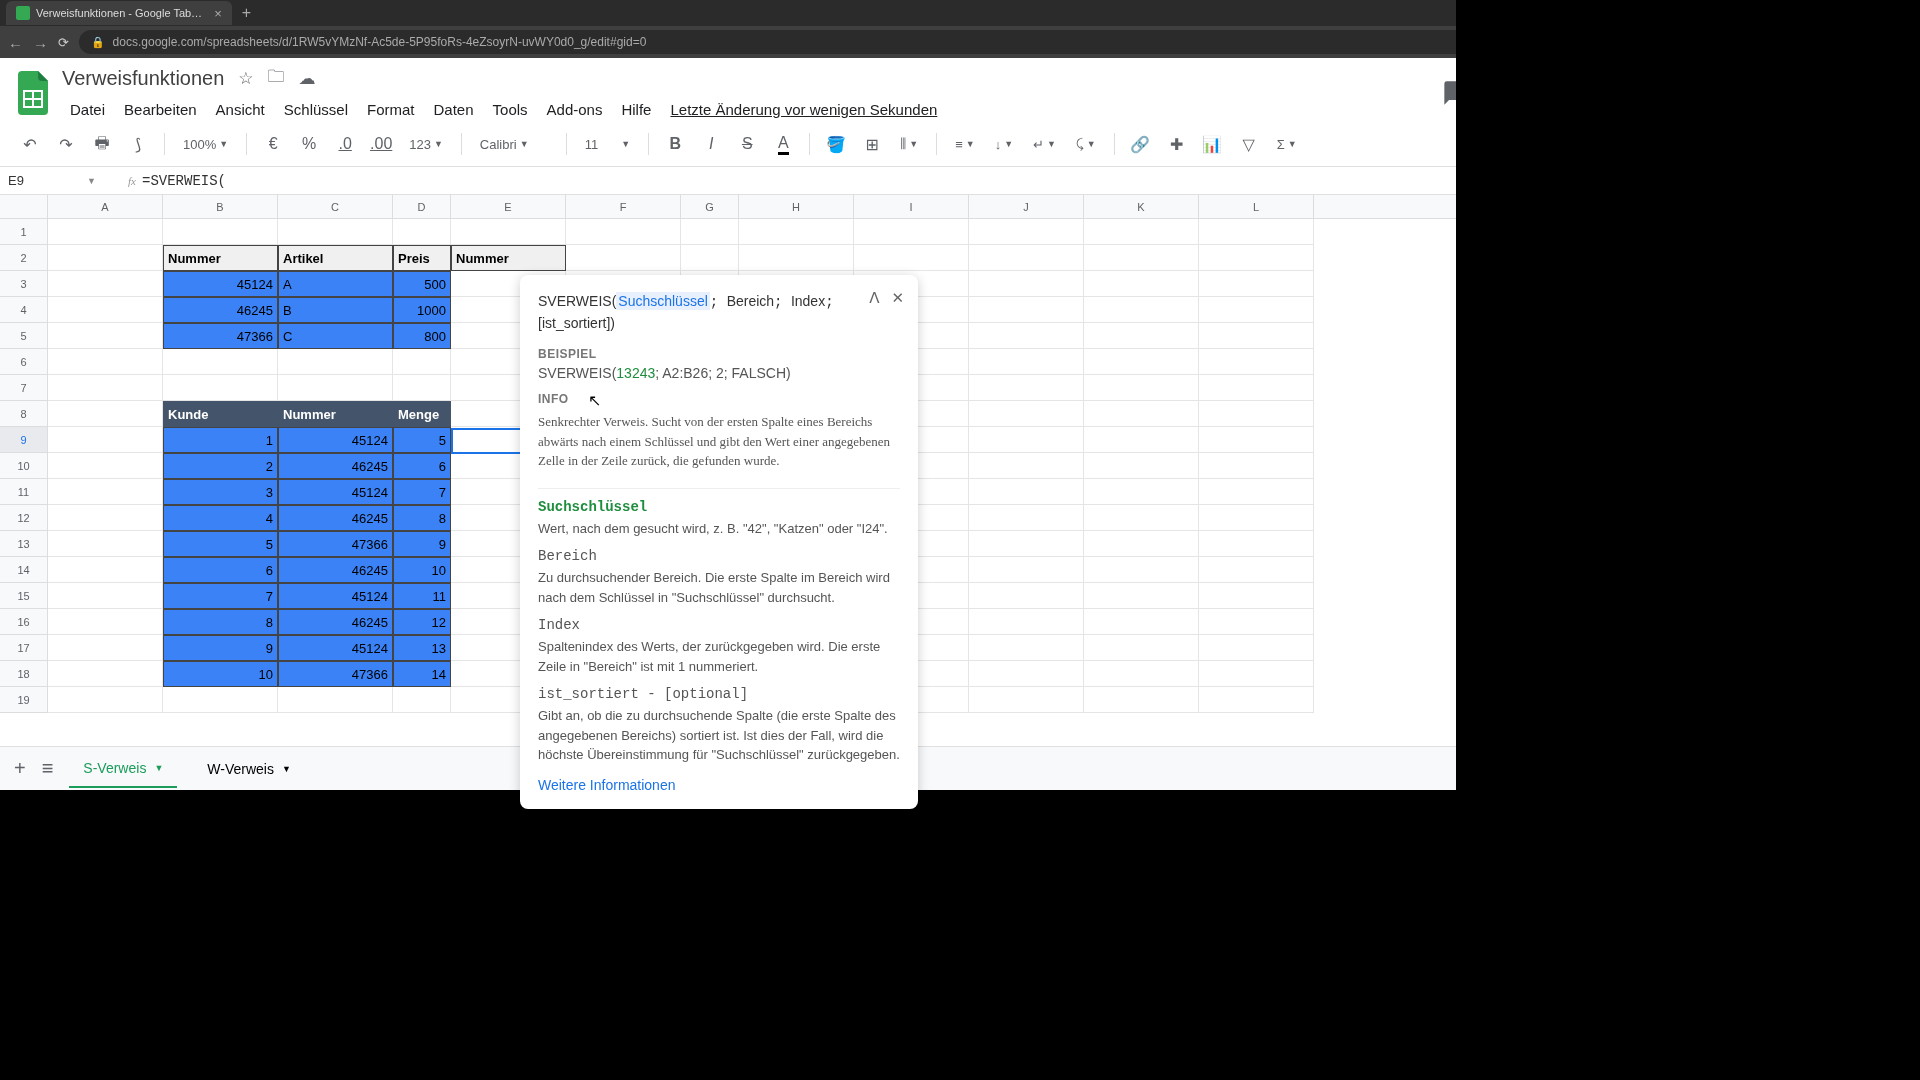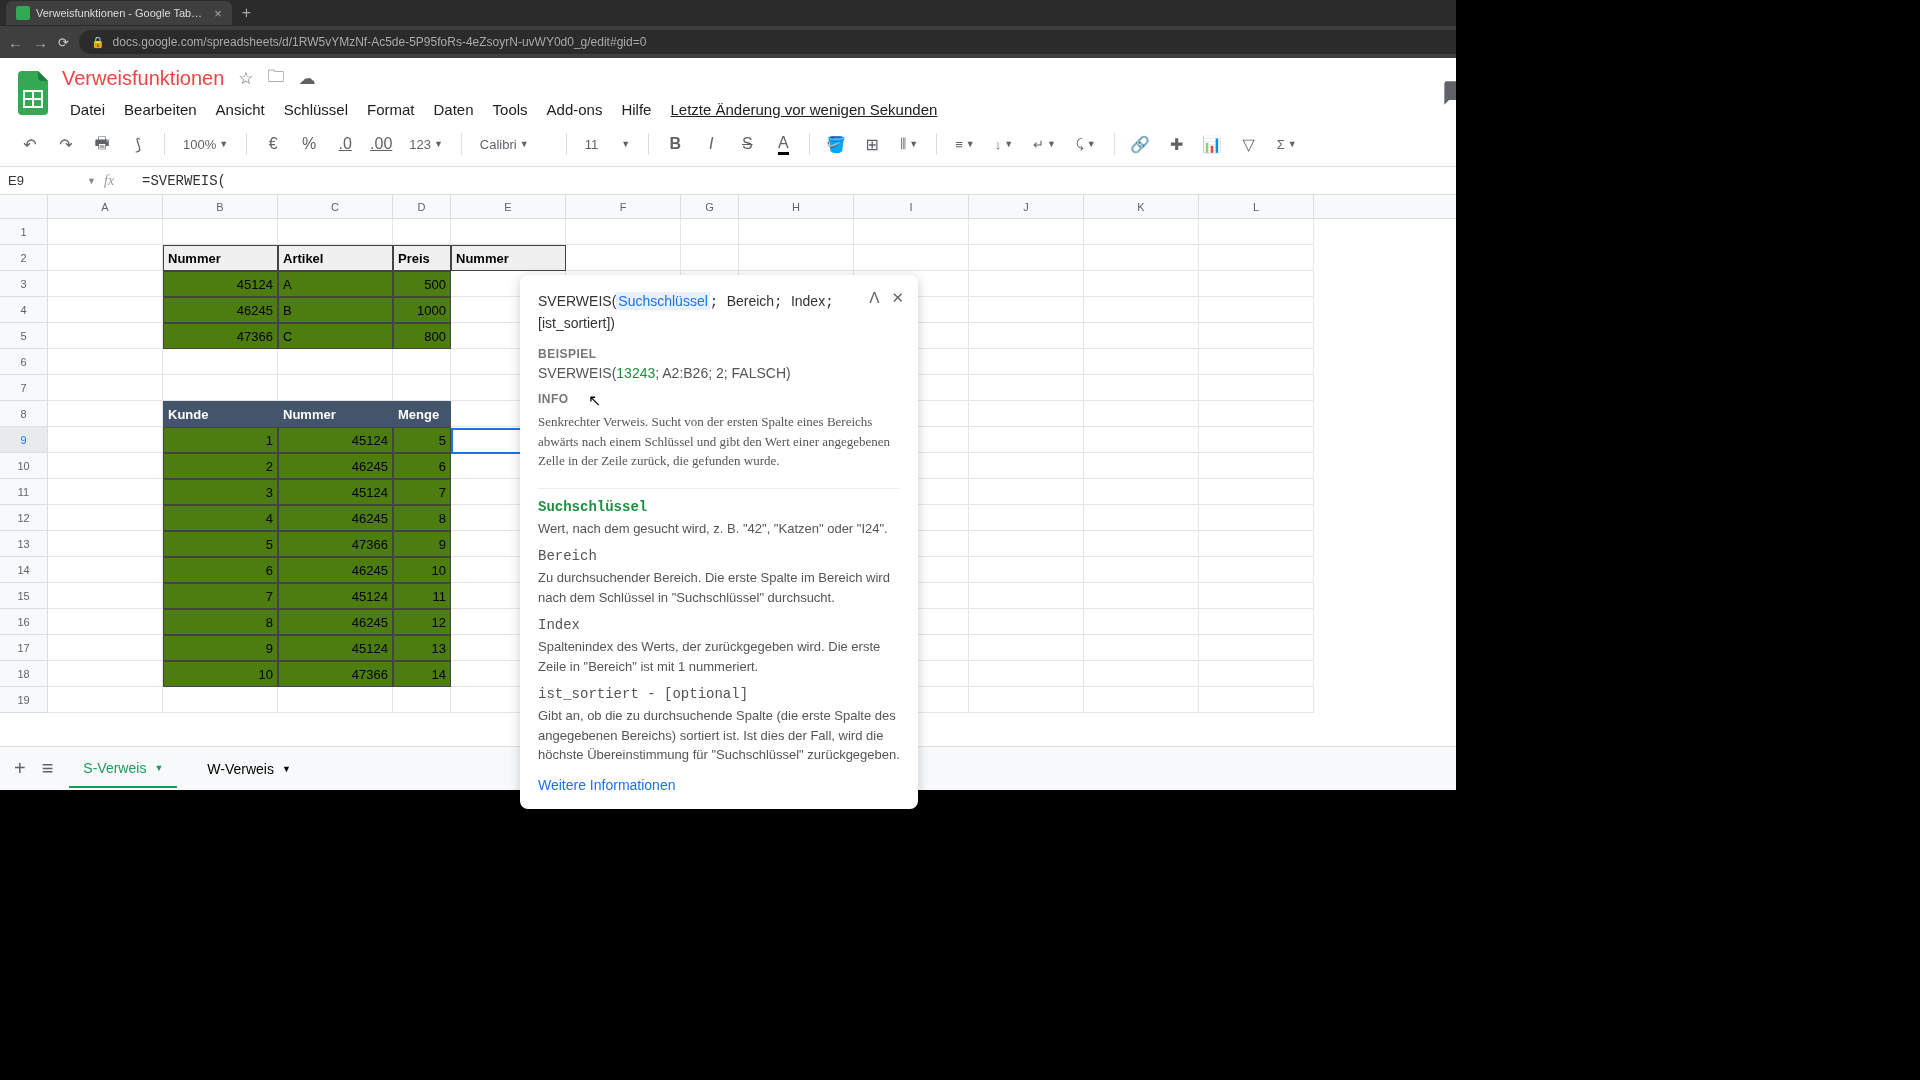--- a/index.html
+++ b/index.html
@@ -22,21 +22,21 @@
 .url { color: #aaa; font-size: 12px; }
 .addr-right { display: flex; gap: 14px; color: #ccc; font-size: 14px; align-items: center; }
 .avatar-sm { width: 20px; height: 20px; border-radius: 50%; background: linear-gradient(#d4a574, #8b6f47); }
 
 
 .ghead { display: flex; align-items: center; padding: 6px 14px 0 14px; gap: 8px; }
 .glogo { width: 40px; height: 52px; }
 .glogo svg { width: 100%; height: 100%; }
 .gtitles { display: flex; flex-direction: column; }
 .gtitle-row { display: flex; align-items: center; gap: 14px; }
-.doc-title { font-size: 20px; color: #ef4444; }
+.doc-title { font-size: 20px; color: #404040; }
 .title-ic { color: #5f6368; font-size: 17px; }
 .menus { display: flex; gap: 3px; margin-top: 4px; }
 .menus span { font-size: 15px; color: #202124; padding: 4px 8px; cursor: pointer; }
 .last-edit { font-size: 15px; color: #5f6368; text-decoration: underline; padding: 4px 8px; }
 .ghead-right { margin-left: auto; display: flex; align-items: center; gap: 16px; }
 .chat-ic { width: 28px; height: 28px; color: #5f6368; }
 .share-btn { background: #1a9c5a; color: #fff; border-radius: 6px; padding: 10px 20px; font-size: 15px; font-weight: 500; display: flex; align-items: center; gap: 8px; }
 .profile { width: 38px; height: 38px; border-radius: 50%; background: linear-gradient(#e0c8a8, #a08060); }
 
 
@@ -45,38 +45,38 @@
 .tb-sep { width: 1px; height: 22px; background: #ddd; margin: 0 4px; }
 .tb-select { display: flex; align-items: center; gap: 3px; color: #5f6368; font-size: 13px; padding: 0 6px; }
 .tb-sel-arrow { font-size: 9px; }
 .tb-font { width: 80px; }
 .collapse-ic { margin-left: auto; font-size: 18px; color: #5f6368; }
 
 
 .fxrow { display: flex; align-items: center; height: 28px; border-bottom: 1px solid #e0e0e0; }
 .namebox { width: 104px; padding: 0 8px; font-size: 13px; color: #333; display: flex; align-items: center; }
 .nb-arrow { margin-left: auto; font-size: 9px; color: #888; }
-.fx-ic { width: 32px; text-align: left; font-style: italic; color: #999; font-size: 14px; font-family: Georgia, serif; }
+.fx-ic { width: 32px; text-align: right; font-style: italic; color: #999; font-size: 11px; font-family: Georgia, serif; }
 .fx-input { flex: 1; font-size: 14px; color: #333; padding: 0 6px; font-family: 'Courier New', monospace; }
 
 
 .grid-wrap { display: flex; position: relative; }
 .grid { position: relative; flex: 1; }
 .col-headers { display: flex; height: 24px; background: #f8f9fa; border-bottom: 1px solid #ddd; }
 .corner { width: 48px; border-right: 1px solid #ddd; background: #f8f9fa; }
 .ch { border-right: 1px solid #ddd; display: flex; align-items: center; justify-content: center; font-size: 11px; color: #5f6368; }
 .rows { position: relative; }
 .row { display: flex; height: 26px; }
 .rh { width: 48px; background: #f8f9fa; border-right: 1px solid #ddd; border-bottom: 1px solid #ddd; display: flex; align-items: center; justify-content: center; font-size: 11px; color: #5f6368; }
 .rh.active { background: #e8eaed; color: #1a73e8; }
 .cell { border-right: 1px solid #e5e5e5; border-bottom: 1px solid #e5e5e5; display: flex; align-items: center; padding: 0 4px; font-size: 13px; overflow: hidden; }
 
 
 .thdr { background: #f0f0f0; font-weight: bold; border: 1px solid #444; }
-.tcell { border: 1px solid #444; background: #4d7c0f; }
+.tcell { border: 1px solid #444; background: #3b82f6; }
 .tnum { justify-content: flex-end; }
 .darkhdr { background: #44546a; color: #fff; font-weight: bold; border: 1px solid #44546a; }
 
 
 .active-cell { position: absolute; border: 2px solid #1a73e8; pointer-events: none; z-index: 5; }
 .active-handle { width: 6px; height: 6px; background: #1a73e8; position: absolute; bottom: -4px; right: -4px; }
 
 
 .formula-tip { position: absolute; background: #fff; border-radius: 8px; box-shadow: 0 2px 12px rgba(0,0,0,0.2); padding: 16px 18px; font-size: 13px; color: #555; width: 398px; z-index: 20; }
 .ft-sig { font-family: 'Courier New', monospace; font-size: 14px; color: #333; margin-bottom: 12px; line-height: 1.5; }

